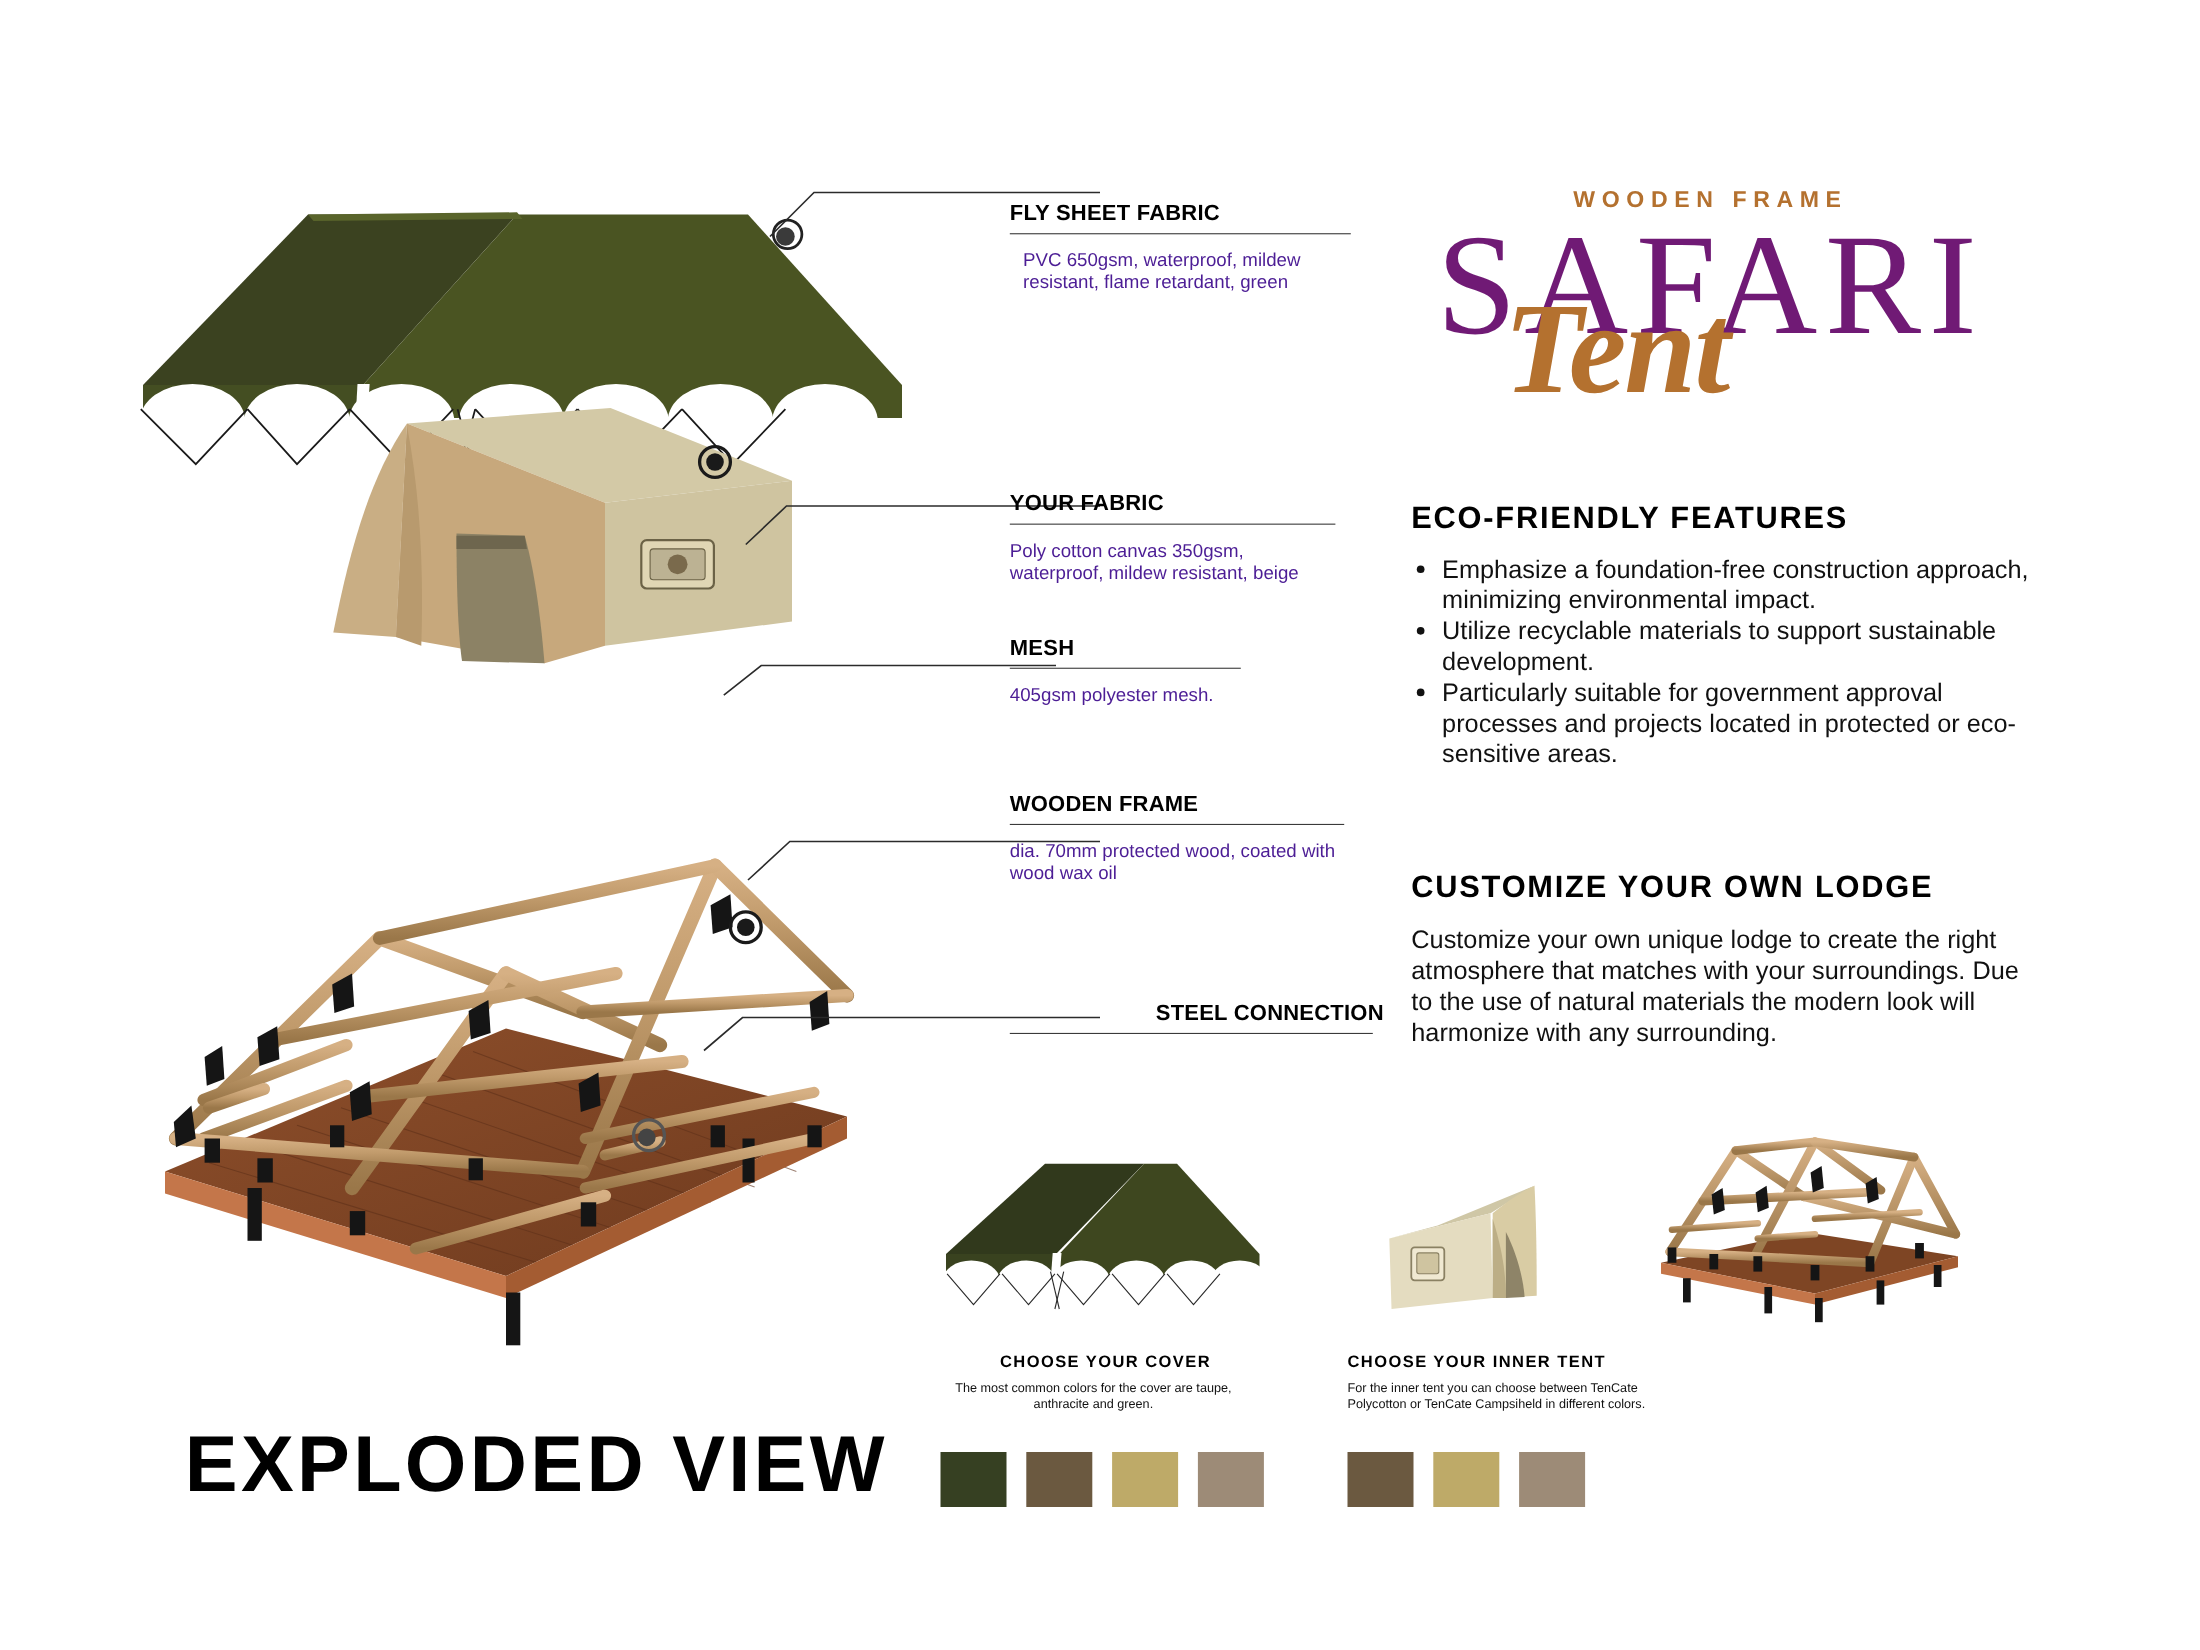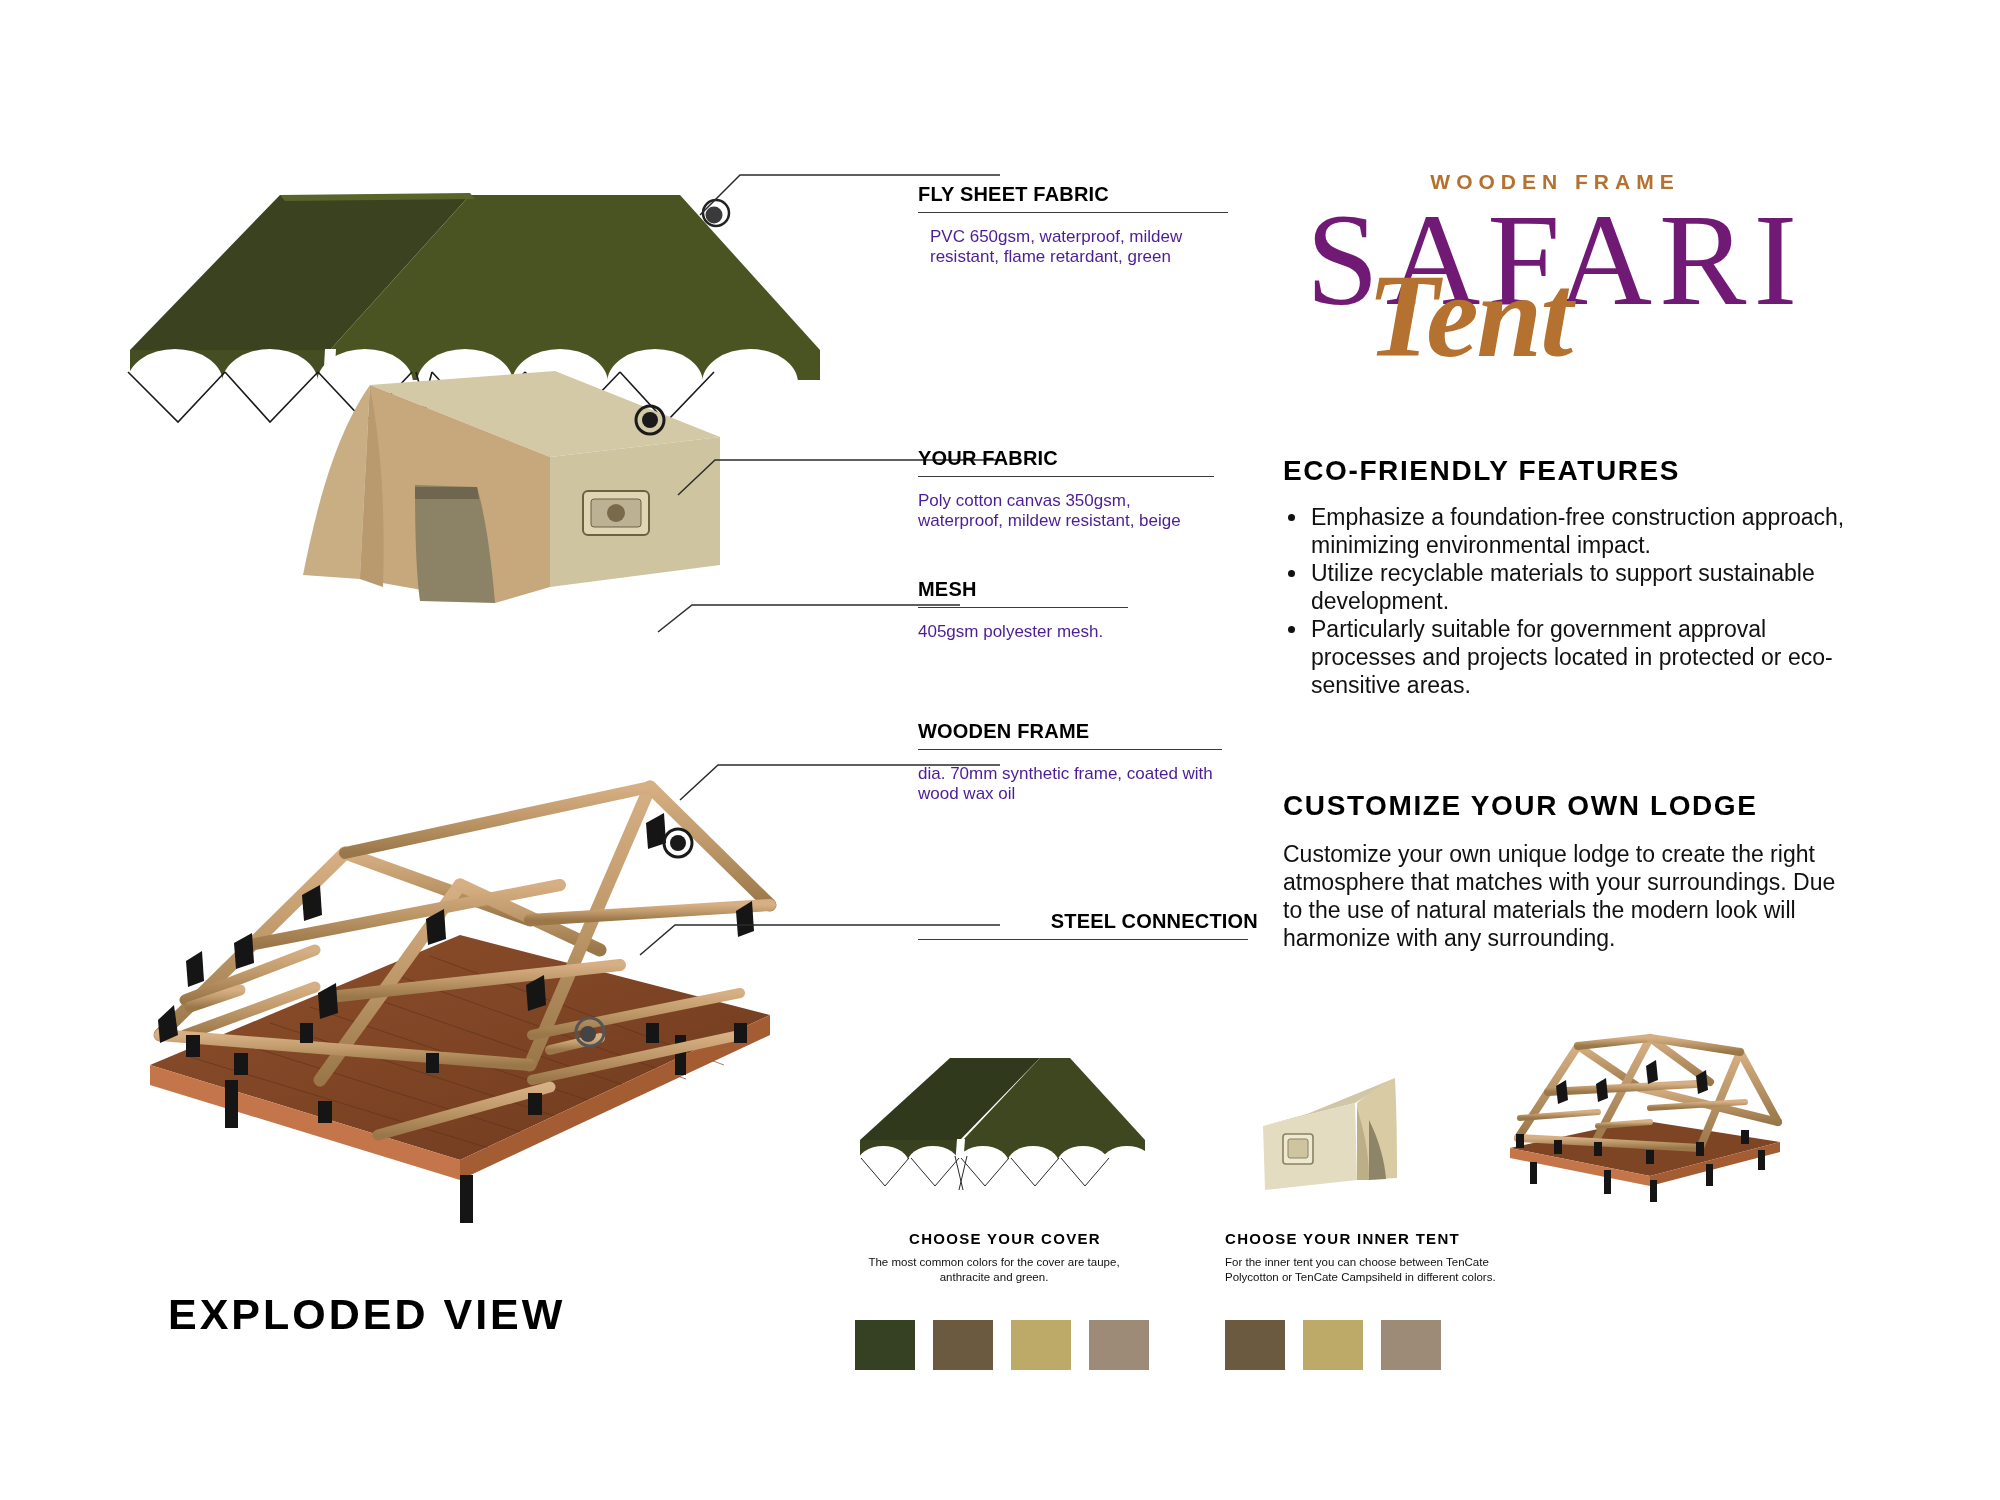--- a/index.html
+++ b/index.html
@@ -23,21 +23,21 @@
   .body-p{font-size:23px;line-height:1.22;color:#111;}
   ul.feat{margin:0;padding-left:26px;}
   ul.feat li{font-size:23px;line-height:1.22;margin:0;padding-left:2px;}
 
   
   .opt-h{font-size:15px;font-weight:bold;letter-spacing:1.3px;color:#000;}
   .opt-p{font-size:11.5px;line-height:1.3;color:#111;}
   .swatches{display:flex;gap:18px;}
   .sw{width:60px;height:50px;}
 
-  .exploded{font-size:43px;font-weight:bold;letter-spacing:3px;color:#000;}
+  .exploded{font-size:72px;font-weight:bold;letter-spacing:3px;color:#000;}
 
   svg{display:block;overflow:visible;}
 </style>
 </head>
 <body>
 
 <div class="sheet">
 
   <svg class="abs" style="left:120px;top:135px;" width="680" height="250" viewBox="0 0 680 250">
     <g>
@@ -227,21 +227,21 @@
 
   <div class="abs" style="left:918px;top:578px;width:330px;">
     <div class="callout-title">MESH</div>
     <div class="callout-rule" style="margin-top:6px;width:210px;"></div>
     <div class="callout-body" style="margin-top:14px;width:300px;">405gsm polyester mesh.</div>
   </div>
 
   <div class="abs" style="left:918px;top:720px;width:330px;">
     <div class="callout-title">WOODEN FRAME</div>
     <div class="callout-rule" style="margin-top:6px;width:304px;"></div>
-    <div class="callout-body" style="margin-top:14px;width:300px;">dia. 70mm synthetic frame, coated with wood wax oil</div>
+    <div class="callout-body" style="margin-top:14px;width:300px;">dia. 70mm protected wood, coated with wood wax oil</div>
   </div>
 
   <div class="abs" style="left:918px;top:910px;width:340px;text-align:right;">
     <div class="callout-title">STEEL CONNECTION</div>
     <div class="callout-rule" style="margin-top:6px;width:330px;"></div>
   </div>
 
   <div class="abs exploded" style="left:168px;top:1290px;">EXPLODED VIEW</div>
 
   <div class="abs" style="left:1255px;top:170px;width:600px;height:220px;">

